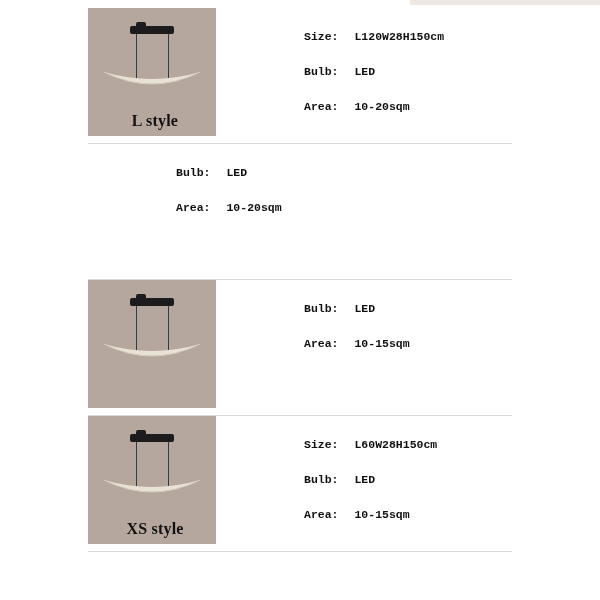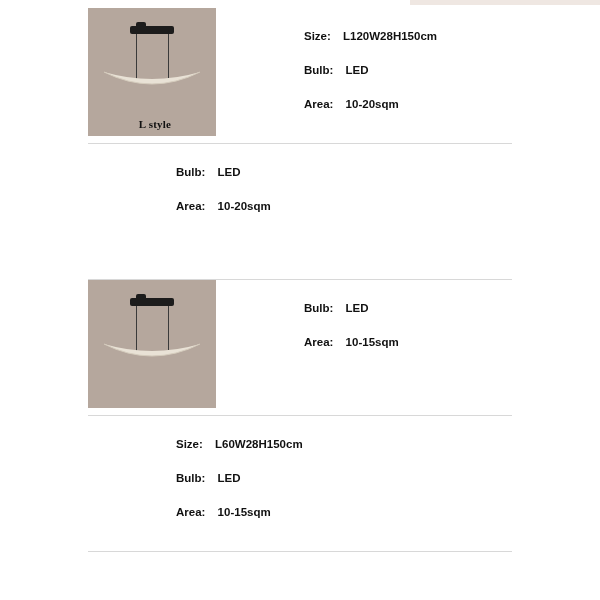--- a/index.html
+++ b/index.html
@@ -98,31 +98,31 @@
   }
   .blade svg { display: block; }
   .caption {
     position: absolute;
     left: 6px;
     right: 0;
     bottom: 6px;
     text-align: center;
     font-family: "Liberation Serif", serif;
     font-weight: bold;
-    font-size: 11px;
+    font-size: 16px;
     color: #111;
     letter-spacing: .2px;
   }
   .specs {
     margin-left: 88px;
     padding-top: 22px;
     flex: 1 1 auto;
   }
   .spec-line {
-    font-family: Liberation Sans, sans-serif;
+    font-family: Liberation Mono, monospace;
     font-size: 11.5px;
     font-weight: bold;
     color: #111;
     margin-bottom: 22px;
     white-space: nowrap;
   }
   .spec-line:last-child { margin-bottom: 0; }
   .spec-key { margin-right: 9px; }
   .spec-val { font-weight: bold; }
 </style>
@@ -198,20 +198,32 @@
         </div>
         <div class="spec-line">
           <span class="spec-key">Area:</span>
           <span class="spec-val">10-15sqm</span>
         </div>
       </div>
       <div class="divider"></div>
     </div>
 
     <div class="row">
+      <div class="thumb">
+        <div class="ceiling-bar"></div>
+        <div class="wire left"></div>
+        <div class="wire right"></div>
+        <div class="blade">
+          <svg width="100" height="24" viewBox="0 0 100 24">
+            <path d="M2 2 Q50 26 98 2 Q50 16 2 2 Z" fill="#e9e2d6"></path>
+            <path d="M2 2 Q50 26 98 2" stroke="#d6cdbe" stroke-width="1" fill="none"></path>
+          </svg>
+        </div>
+        <div class="caption">XS style</div>
+      </div>
       <div class="specs">
         <div class="spec-line">
           <span class="spec-key">Size:</span>
           <span class="spec-val">L60W28H150cm</span>
         </div>
         <div class="spec-line">
           <span class="spec-key">Bulb:</span>
           <span class="spec-val">LED</span>
         </div>
         <div class="spec-line">

